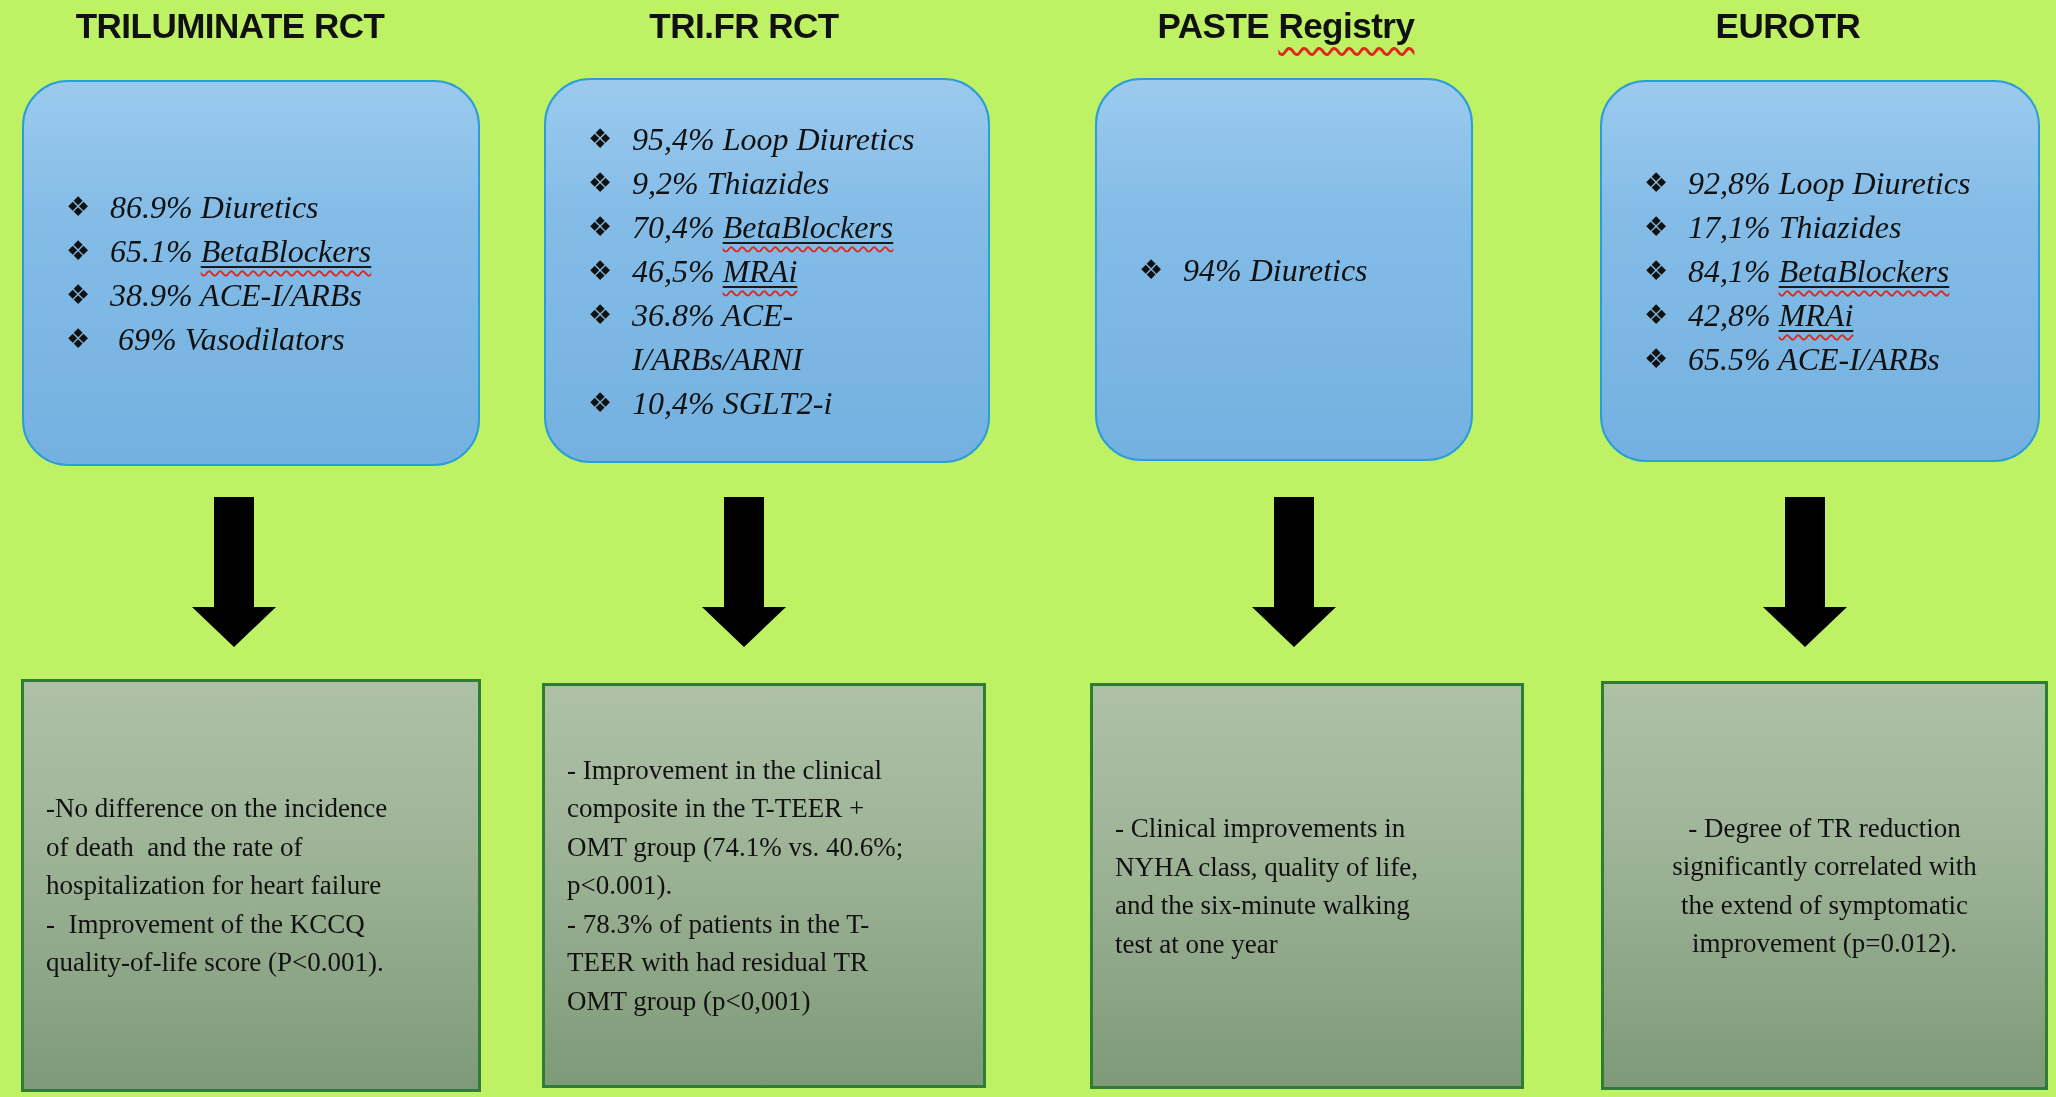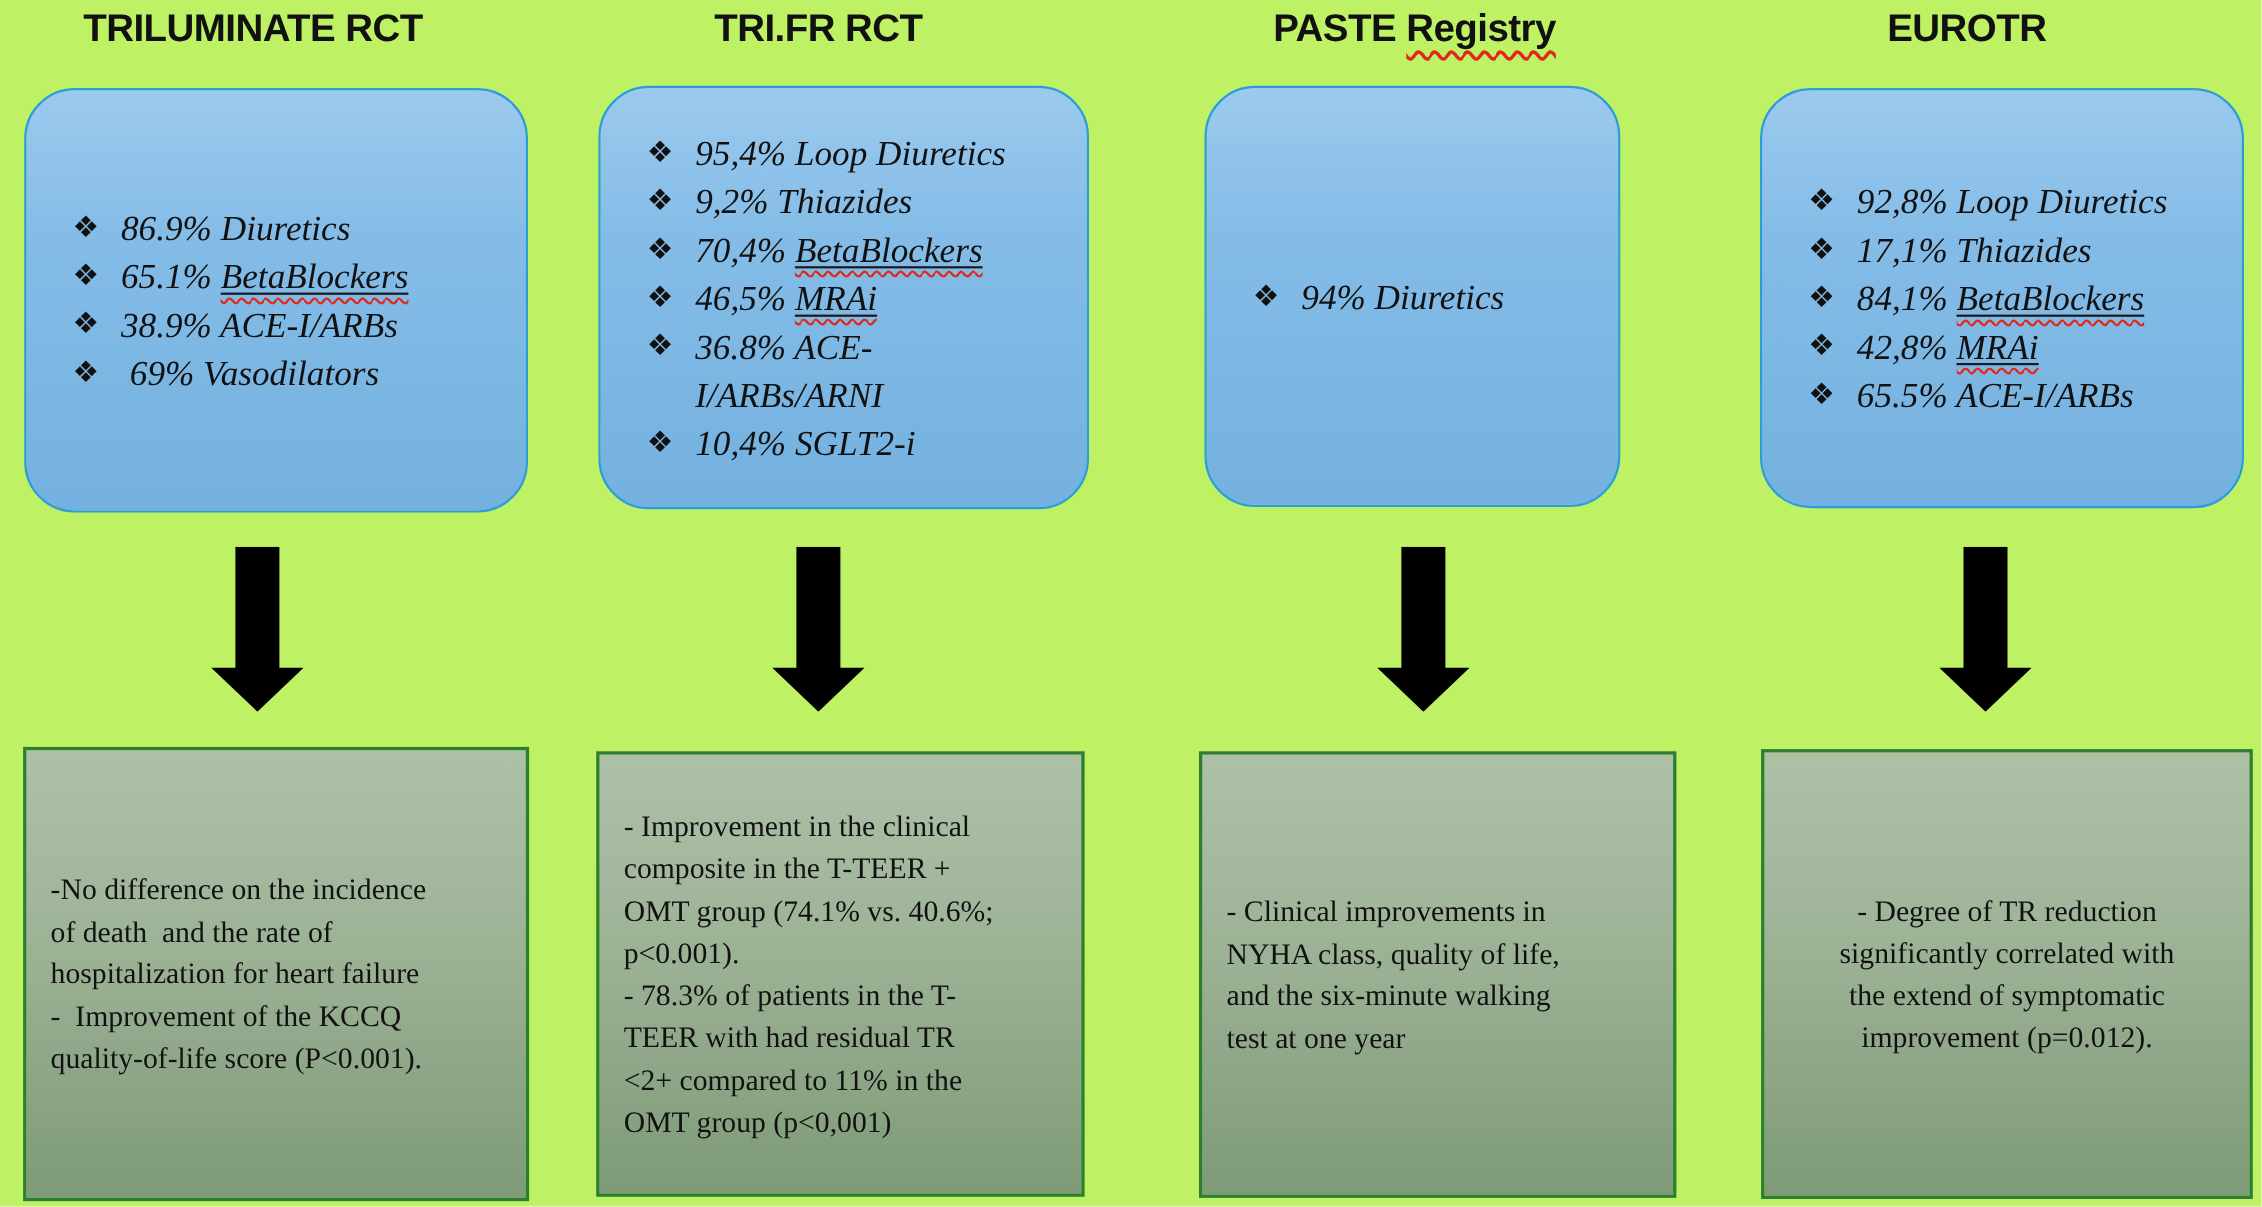--- a/index.html
+++ b/index.html
@@ -232,21 +232,20 @@
       </div>
   </div>
   <div class="greenbox g1">
     <div>
         <div class="oline">- Improvement in the clinical</div>
         <div class="oline">composite in the T-TEER +</div>
         <div class="oline">OMT group (74.1% vs. 40.6%;</div>
         <div class="oline">p&lt;0.001).</div>
         <div class="oline">- 78.3% of patients in the T-</div>
         <div class="oline">TEER with had residual TR</div>
-        <div class="oline">&lt;2+ compared to 11% in the</div>
         <div class="oline">OMT group (p&lt;0,001)</div>
       </div>
   </div>
   <div class="greenbox g2">
     <div>
         <div class="oline">- Clinical improvements in</div>
         <div class="oline">NYHA class, quality of life,</div>
         <div class="oline">and the six-minute walking</div>
         <div class="oline">test at one year</div>
       </div>

